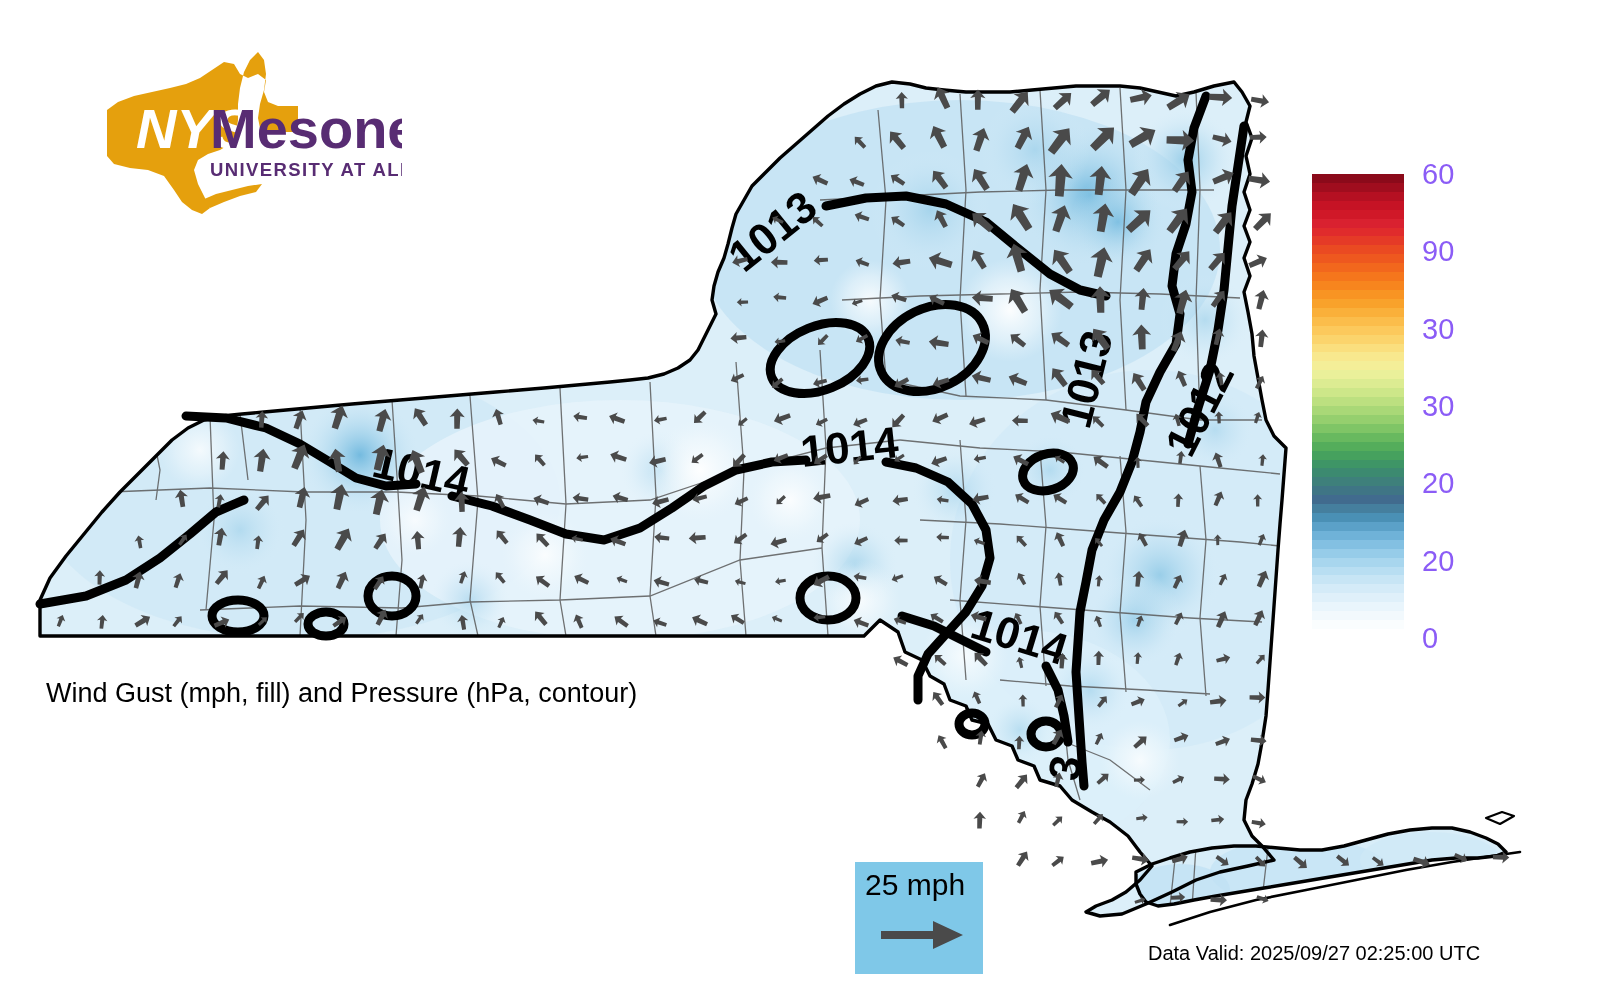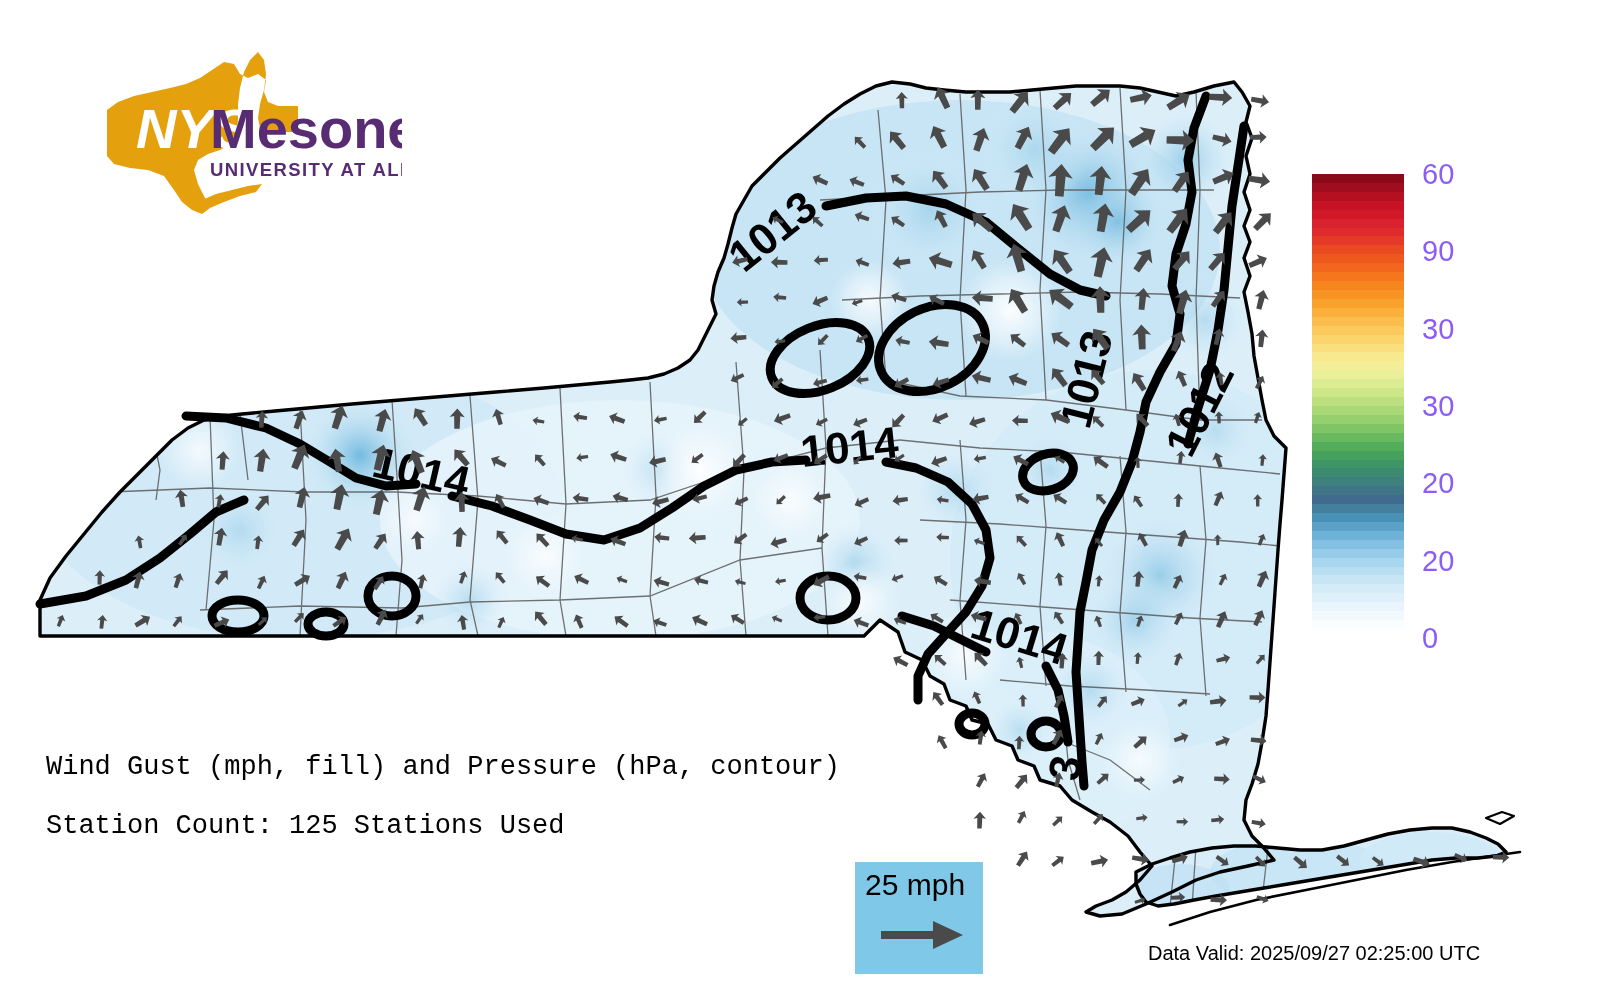--- a/index.html
+++ b/index.html
@@ -5,21 +5,21 @@
   html,body{margin:0;padding:0;background:#ffffff;}
   body{width:1600px;height:1000px;position:relative;overflow:hidden;
        font-family:"Liberation Sans","DejaVu Sans",sans-serif;color:#000;}
   .stage{position:absolute;left:0;top:0;width:1600px;height:1000px;}
 
   
   #logo{position:absolute;left:52px;top:44px;width:350px;height:170px;}
   #logo svg{display:block;}
 
   
-  #caption{position:absolute;left:46px;top:754px;width:800px;font-family:Liberation Mono, monospace;}
+  #caption{position:absolute;left:46px;top:680px;width:800px;}
   #caption .line{font-size:27px;line-height:1;color:#000;margin-bottom:32px;white-space:nowrap;}
 
   
   #data-valid{position:absolute;left:1148px;top:942px;font-size:20px;color:#000;white-space:nowrap;}
 
   
   #wind-key{position:absolute;left:855px;top:862px;width:128px;height:112px;background:#7fc8e8;}
   #wind-key .kv{position:absolute;left:10px;top:6px;font-size:30px;color:#000;white-space:nowrap;}
   #wind-key .karrow{position:absolute;left:26px;top:56px;width:84px;height:34px;}
 
@@ -585,21 +585,20 @@
         M 150 156 L 164 150 L 180 146 L 196 142 L 210 140 L 204 148
         L 188 152 L 172 158 L 158 164 Z"></path>
       <text x="84" y="104" font-family="'Liberation Sans',sans-serif" font-weight="bold" font-size="56" fill="#FFFFFF" font-style="italic">NYS</text>
       <text x="158" y="104" font-family="'Liberation Sans',sans-serif" font-weight="bold" font-size="56" fill="#582C73">Mesonet</text>
       <text x="158" y="132" font-family="'Liberation Sans',sans-serif" font-weight="bold" font-size="18.5" letter-spacing="1.4" fill="#582C73">UNIVERSITY AT ALBANY</text>
     </svg>
   </div>
 
   <div id="caption">
     <div class="line">Wind Gust (mph, fill) and Pressure (hPa, contour)</div>
-    <div class="line">Station Count: 125 Stations Used</div>
   </div>
 
   <div id="wind-key">
     <div class="kv">25 mph</div>
     <svg class="karrow" viewBox="0 0 84 34">
       <path d="M 0 13 L 52 13 L 52 3 L 82 17 L 52 31 L 52 21 L 0 21 Z" fill="#4A4A4A"></path>
     </svg>
   </div>
 
   <div id="colorbar-wrap">

